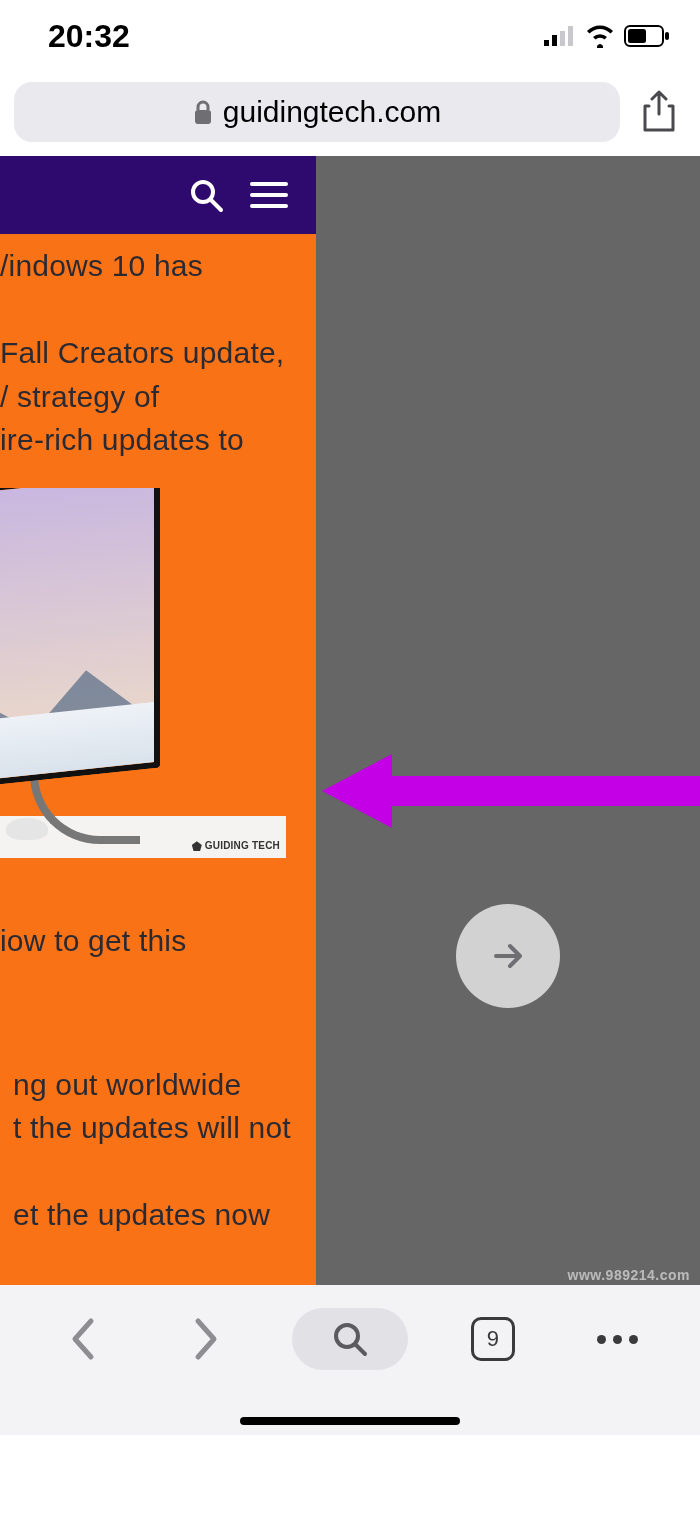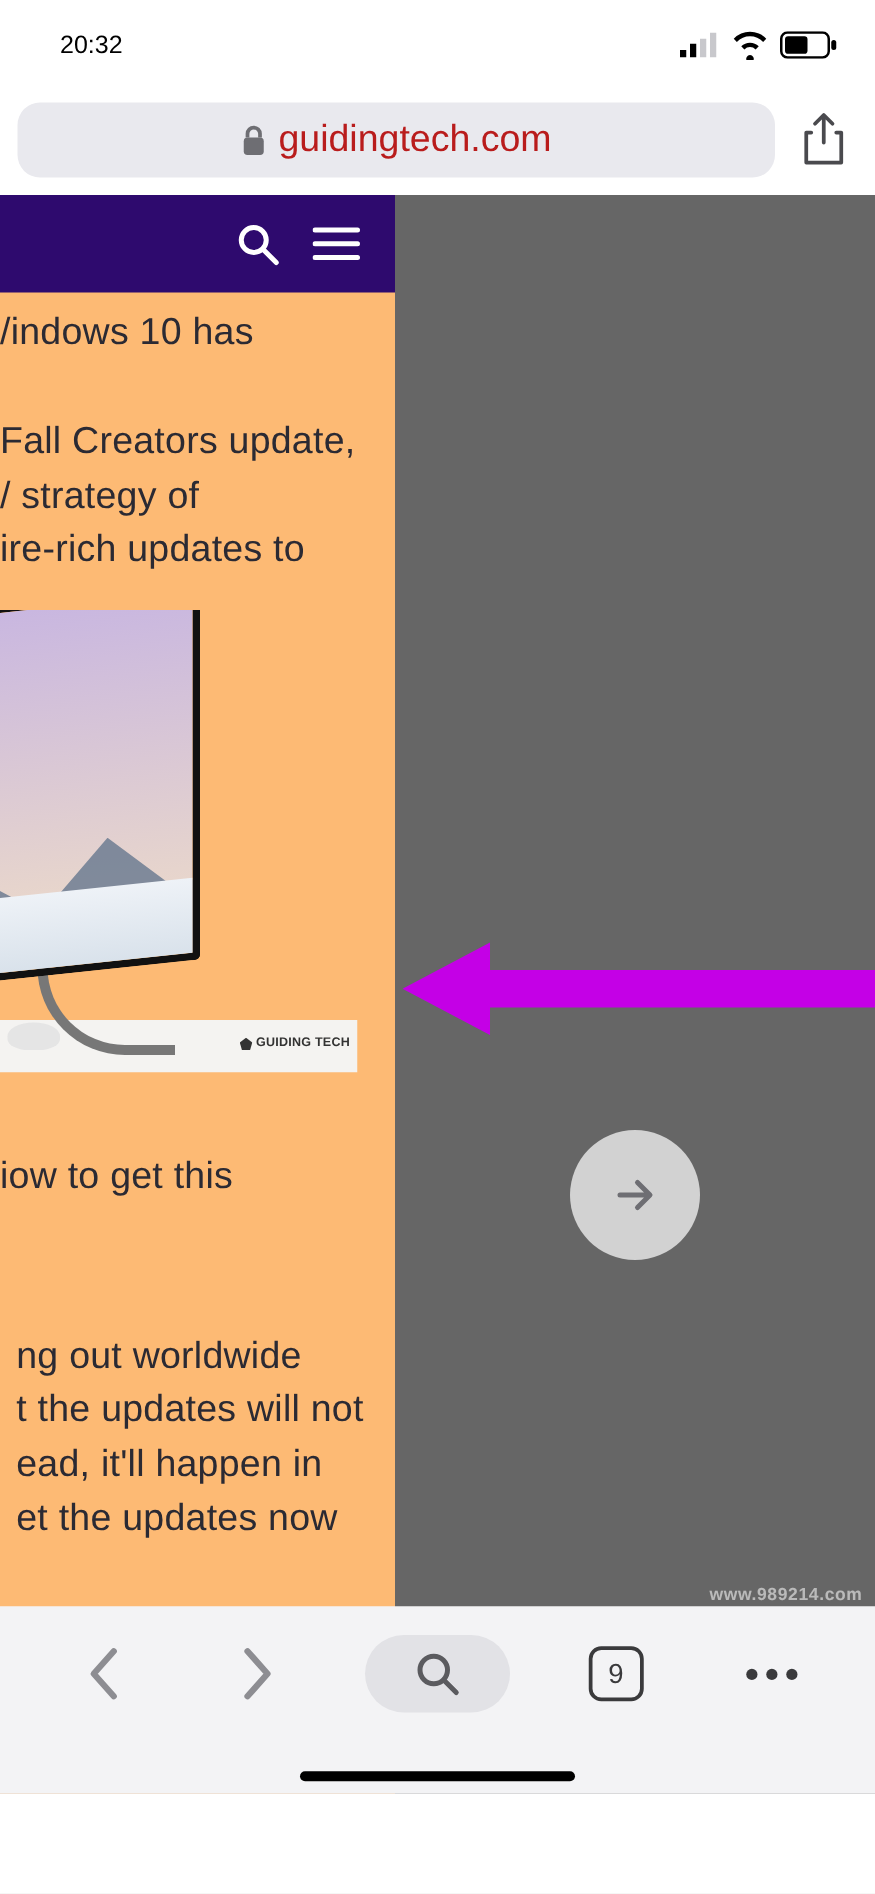--- a/index.html
+++ b/index.html
@@ -1,44 +1,44 @@
 <!DOCTYPE html>
 <html><head>
   <meta charset="utf-8">
   <style>
     * { margin: 0; padding: 0; box-sizing: border-box; }
     html, body { width: 700px; height: 1515px; overflow: hidden; font-family: -apple-system, BlinkMacSystemFont, "Segoe UI", sans-serif; background: #fff; }
 
     
-    .status-bar { height: 72px; display: flex; align-items: center; justify-content: space-between; padding: 0 30px 0 48px; font-size: 20px; font-weight: 400; }
+    .status-bar { height: 72px; display: flex; align-items: center; justify-content: space-between; padding: 0 30px 0 48px; font-size: 32px; font-weight: 700; }
     .status-right { display: flex; align-items: center; gap: 8px; }
 
     
     .addr-wrap { padding: 10px 14px 14px 14px; display: flex; align-items: center; gap: 12px; }
     .addr-bar { flex: 1; height: 60px; background: #e9e9ee; border-radius: 18px; display: flex; align-items: center; justify-content: center; gap: 10px; }
-    .addr-text { color: #b91c1c; font-size: 30px; }
+    .addr-text { color: #000000; font-size: 30px; }
     .share-btn { width: 54px; height: 54px; display: flex; align-items: center; justify-content: center; }
 
     
     .content-area { position: relative; height: 1279px; background: #666; }
 
     
-    .page-left { position: absolute; left: 0; top: 0; width: 316px; height: 100%; background: #fdba74; overflow: hidden; }
+    .page-left { position: absolute; left: 0; top: 0; width: 316px; height: 100%; background: #f97316; overflow: hidden; }
     .site-header { height: 78px; background: #2e0a6e; display: flex; align-items: center; justify-content: flex-end; gap: 26px; padding-right: 28px; }
     .article { padding: 10px 14px 0 0; color: #2b2a33; font-size: 30px; line-height: 1.45; letter-spacing: 0.2px; text-align: left; }
     .article p { margin-bottom: 12px; }
     .article-img { margin: 26px 0 18px 0; width: 286px; height: 370px; position: relative; overflow: hidden; }
     .monitor-frame { position: absolute; left: -40px; top: -10px; width: 200px; height: 300px; border: 6px solid #111; border-left: none; border-top-right-radius: 4px; border-bottom-right-radius: 4px; transform: skewY(-6deg); background: linear-gradient(#c9b7e0, #efddc7); overflow: hidden; }
     .monitor-inner { position: absolute; inset: 0; }
     .monitor-mtn { position: absolute; bottom: 0; left: -30px; width: 260px; height: 110px; background: #6d7d92; clip-path: polygon(0 100%, 20% 30%, 40% 60%, 60% 10%, 80% 50%, 100% 40%, 100% 100%); opacity: 0.85; }
     .monitor-reflect { position: absolute; bottom: 0; left: 0; right: 0; height: 60px; background: linear-gradient(#eef2f7, #d9e2eb); }
     .stand-arm { position: absolute; left: 30px; bottom: 14px; width: 110px; height: 120px; border-left: 8px solid #777; border-bottom: 8px solid #777; border-bottom-left-radius: 70px; }
     .desk { position: absolute; left: 0; right: 0; bottom: 0; height: 42px; background: #f4f3f1; }
     .mouse { position: absolute; left: 6px; bottom: 18px; width: 42px; height: 22px; background: #e5e5e5; border-radius: 50% 50% 40% 40%; }
-    .wm { position: absolute; right: 6px; bottom: 15px; font-size: 10px; color: #333; display: flex; align-items: center; gap: 3px; font-weight: 700; }
+    .wm { position: absolute; right: 6px; bottom: 4px; font-size: 10px; color: #333; display: flex; align-items: center; gap: 3px; font-weight: 700; }
     .wm-dot { width: 10px; height: 10px; background: #333; clip-path: polygon(50% 0, 100% 38%, 82% 100%, 18% 100%, 0 38%); }
 
     
     .nav-circle { position: absolute; left: 456px; top: 748px; width: 104px; height: 104px; border-radius: 50%; background: #d2d2d2; display: flex; align-items: center; justify-content: center; }
 
     
     .annot-arrow { position: absolute; left: 322px; top: 590px; width: 378px; height: 90px; pointer-events: none; }
 
     
     .toolbar { position: absolute; left: 0; right: 0; bottom: 0; height: 150px; background: #f3f3f5; padding-top: 14px; }
@@ -128,21 +128,21 @@
             <span>GUIDING TECH</span>
           </div>
       </div>
       <p>
         <br>
         <span>iow to get this</span><br>
       </p>
       <p style="margin-top:100px;padding-left:13px;">
         <span>ng out worldwide</span><br>
         <span>t the updates will not</span><br>
-        <span>ead, it'll happen in</span><br>
+        <br>
         <span>et the updates now</span>
       </p>
     </div>
   </div>
 
   <div class="nav-circle">
     <svg width="40" height="40" viewBox="0 0 40 40">
         <path d="M8 20 H30 M22 10 L32 20 L22 30" stroke="#6e6e73" stroke-width="4" fill="none" stroke-linecap="round" stroke-linejoin="round"></path>
       </svg>
   </div>

